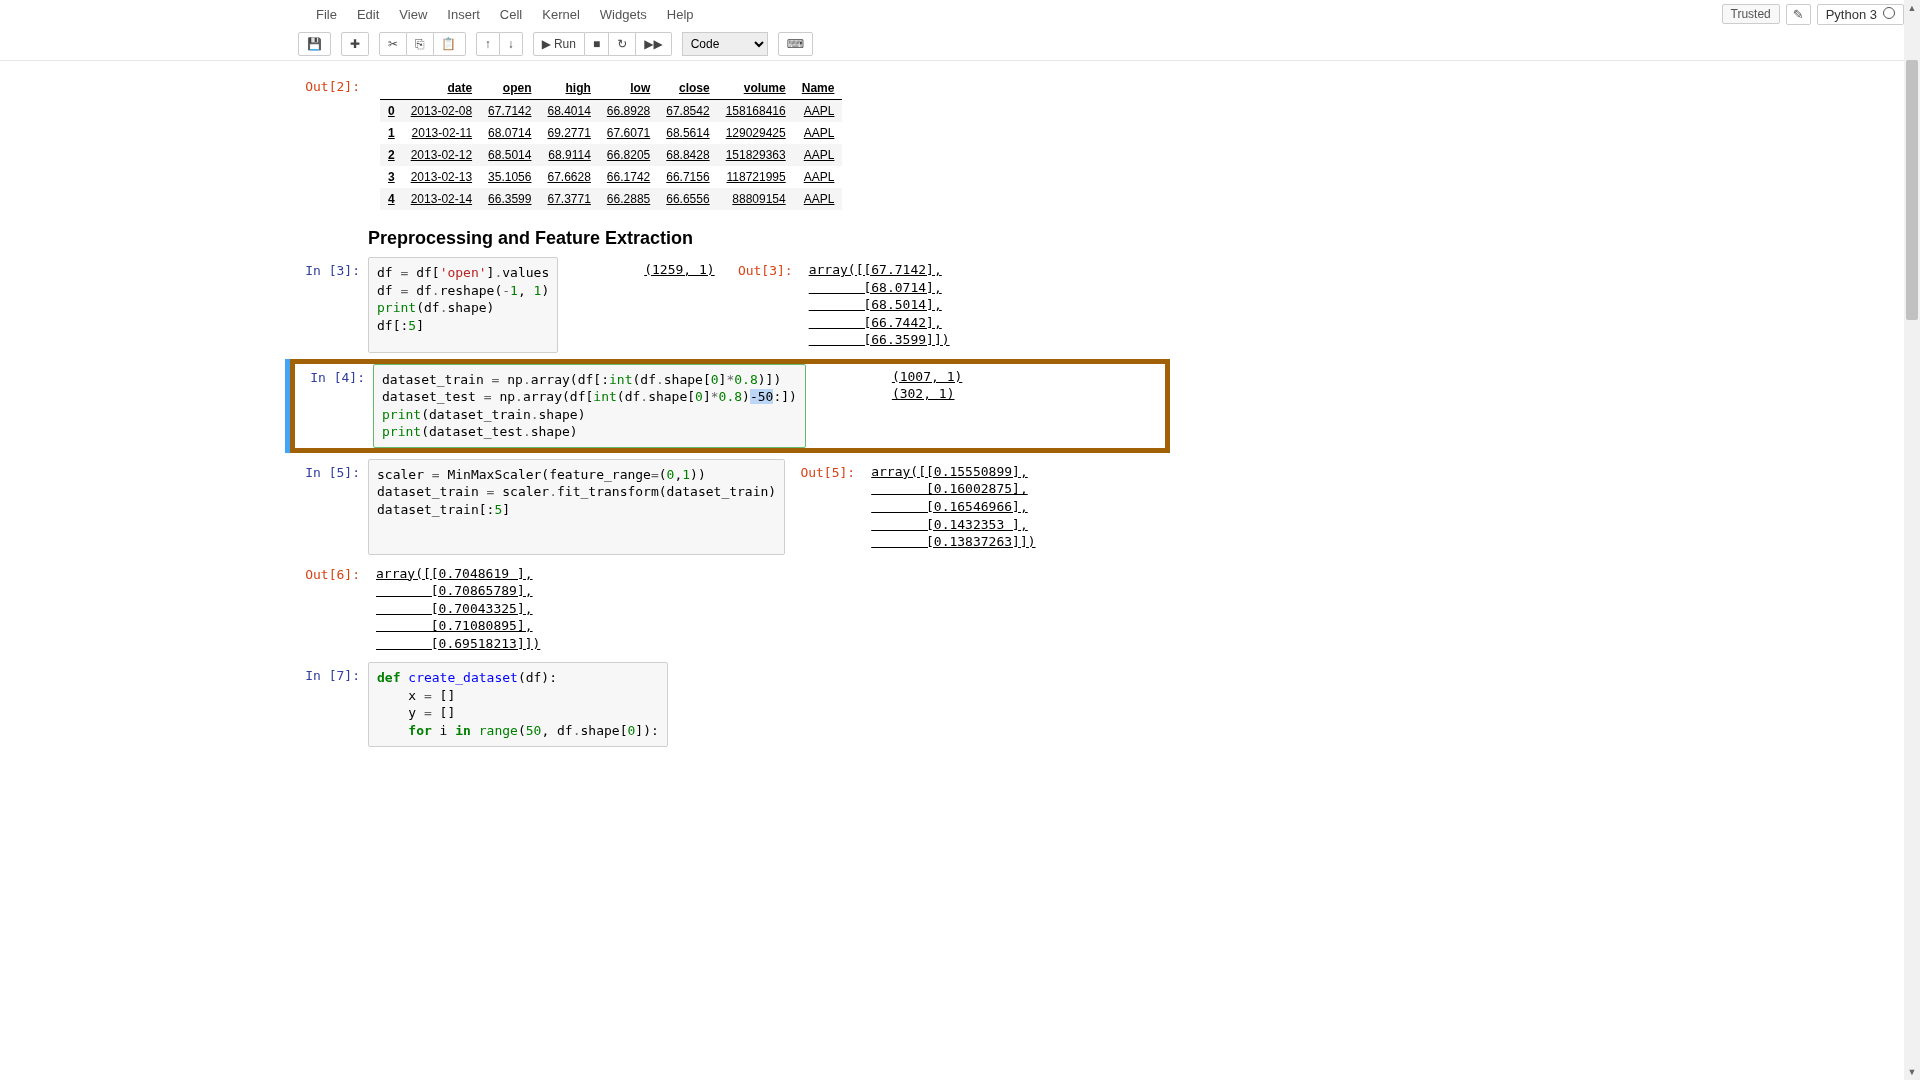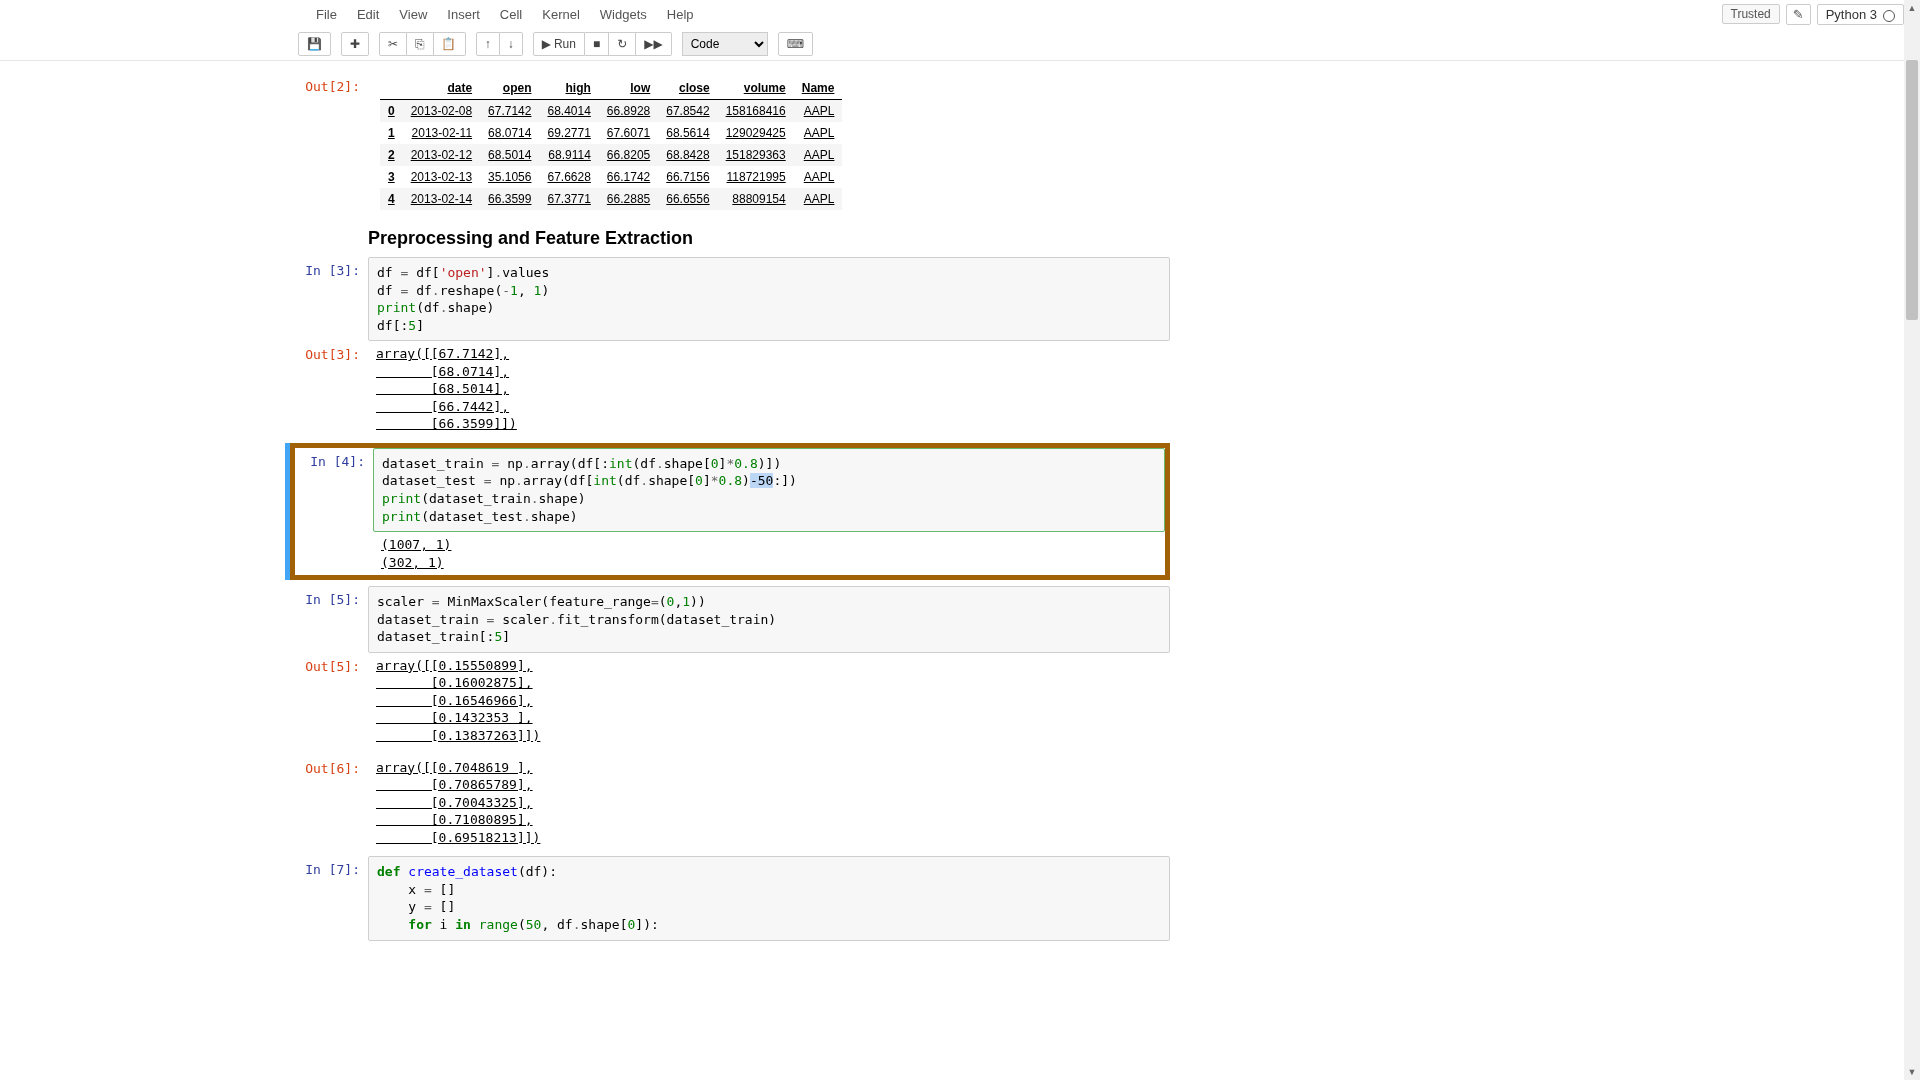--- a/index.html
+++ b/index.html
@@ -4,21 +4,21 @@
 <style>
 * { box-sizing: border-box; margin: 0; padding: 0; }
 body { font-family: "Helvetica Neue", Helvetica, Arial, sans-serif; font-size: 13px; background: #fff; color: #000; }
 .header { border-bottom: 1px solid #e7e7e7; }
 .menubar { display: flex; justify-content: space-between; align-items: center; padding: 0 8px; height: 28px; }
 .menubar-left { display: flex; gap: 0; padding-left: 298px; }
 .menu-item { padding: 4px 10px; font-size: 13px; color: #555; cursor: pointer; }
 .menubar-right { display: flex; align-items: center; gap: 6px; padding-right: 8px; }
 .trusted { font-size: 12px; color: #555; padding: 2px 8px; border: 1px solid #ccc; border-radius: 2px; background: #f8f8f8; }
 .pencil { font-size: 13px; color: #555; padding: 2px 6px; border: 1px solid #ccc; border-radius: 2px; }
-.kernel-indicator { display: flex; align-items: flex-end; gap: 6px; font-size: 13px; color: #333; padding: 2px 8px; border: 1px solid #ccc; border-radius: 2px; }
+.kernel-indicator { display: flex; align-items: flex-start; gap: 6px; font-size: 13px; color: #333; padding: 2px 8px; border: 1px solid #ccc; border-radius: 2px; }
 .kernel-circle { width: 12px; height: 12px; border: 1.5px solid #555; border-radius: 50%; }
 .toolbar { display: flex; align-items: center; padding: 4px 8px 4px 298px; gap: 4px; }
 .tb-group { display: flex; gap: 0; margin-right: 6px; }
 .tb-btn { border: 1px solid #ccc; background: #fff; padding: 3px 8px; font-size: 12px; color: #444; cursor: pointer; border-radius: 2px; display: inline-flex; align-items: center; gap: 3px; min-height: 24px; }
 .tb-group .tb-btn { border-radius: 0; }
 .tb-group .tb-btn:first-child { border-top-left-radius: 2px; border-bottom-left-radius: 2px; }
 .tb-group .tb-btn:last-child { border-top-right-radius: 2px; border-bottom-right-radius: 2px; }
 .tb-group .tb-btn + .tb-btn { border-left: none; }
 .celltype { border: 1px solid #ccc; padding: 3px 4px; font-size: 12px; width: 86px; height: 24px; background: #eee; }
 .notebook { padding: 12px 0 0 0; width: 880px; margin-left: 290px; }
@@ -26,21 +26,21 @@
 .prompt { width: 78px; text-align: right; font-family: monospace; font-size: 13px; padding: 6px 8px 0 0; flex-shrink: 0; }
 .prompt-in { color: #303F9F; }
 .prompt-out { color: #D84315; }
 .input-area { flex: 1; border: 1px solid #cfcfcf; background: #f7f7f7; padding: 6px 8px; border-radius: 2px; }
 .input-area pre { font-family: monospace; font-size: 13px; line-height: 1.35; white-space: pre; }
 .output-area { flex: 1; padding: 4px 8px; text-decoration: underline; }
 .output-area pre { font-family: monospace; font-size: 13px; line-height: 1.35; white-space: pre; }
 .cell.selected { border-left: 5px solid #42A5F5; margin-left: -5px; }
 .cell.selected.edit .input-area { border: 1px solid #66BB6A; background: #f7f7f7; }
 .cell.selected .cell-wrap { border: 1px solid #ababab; }
-.cell-wrap { flex: 1; display: flex; flex-direction: column; }
+.cell-wrap { flex: 1; display: flex; }
 .cell-wrap .subcell { display: flex; }
 .markdown-heading { font-size: 18px; font-weight: bold; padding: 12px 0 8px 78px; }
 .out-label-cell { display: flex; margin-bottom: 2px; }
 
 table.dataframe { border-collapse: collapse; font-size: 12px; margin-left: 4px; }
 table.dataframe th, table.dataframe td { padding: 4px 8px; text-align: right; }
 table.dataframe thead th { border-bottom: 1px solid #000; font-weight: bold; }
 table.dataframe tbody th { font-weight: bold; }
 table.dataframe tbody tr:nth-child(odd) { background: #f5f5f5; }
 
@@ -219,20 +219,26 @@
       <div class="subcell">
         <div class="prompt prompt-in">In [3]:</div>
         <div class="input-area">
 <pre>df <span class="op">=</span> df[<span class="str">'open'</span>]<span class="op">.</span>values
 df <span class="op">=</span> df<span class="op">.</span>reshape(<span class="op">-</span><span class="num">1</span>, <span class="num">1</span>)
 <span class="bn">print</span>(df<span class="op">.</span>shape)
 df[:<span class="num">5</span>]</pre>
         </div>
       </div>
       <div class="subcell">
+        <div class="prompt"></div>
+        <div class="output-area">
+            <pre>(1259, 1)</pre>
+          </div>
+      </div>
+      <div class="subcell">
         <div class="prompt prompt-out">Out[3]:</div>
         <div class="output-area">
             <pre>array([[67.7142],
        [68.0714],
        [68.5014],
        [66.7442],
        [66.3599]])</pre>
           </div>
       </div>
     </div>

